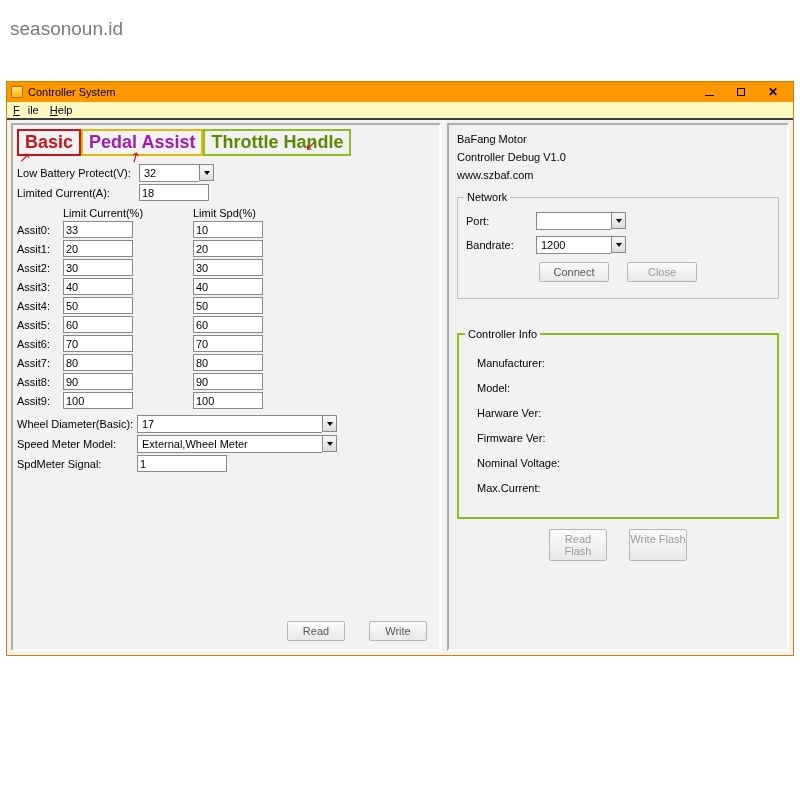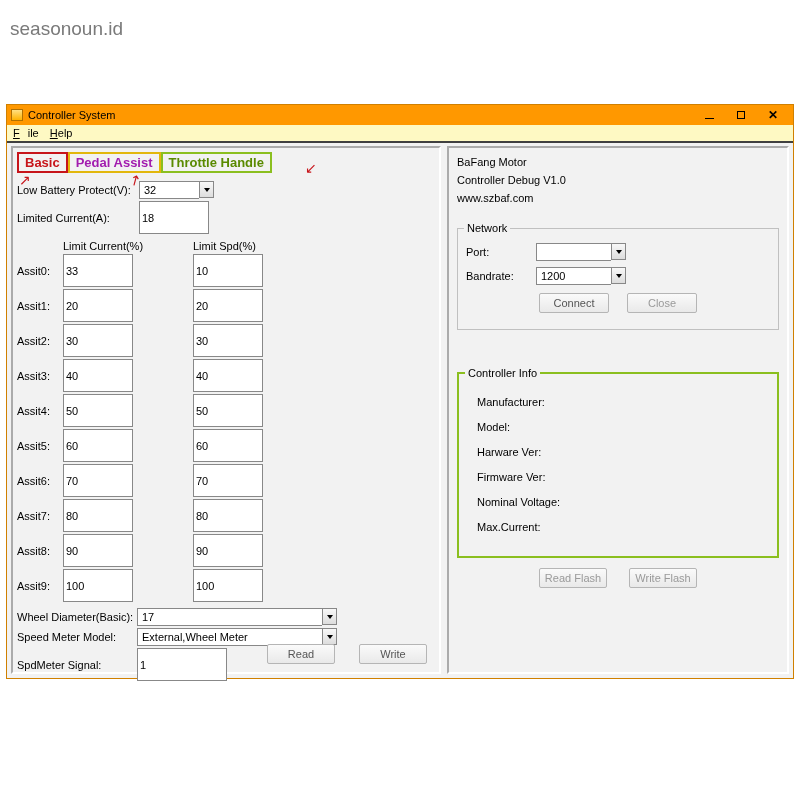--- a/index.html
+++ b/index.html
@@ -1,66 +1,66 @@
 <!DOCTYPE html>
 <html><head>
 <meta charset="utf-8">
 <style>
   * { box-sizing: border-box; font-family: Tahoma, "Segoe UI", sans-serif; font-size: 11px; }
   body { margin: 0; background: #fff; width: 800px; height: 800px; position: relative; }
   .watermark { position: absolute; top: 18px; left: 10px; font-size: 19px; color: #7a7a7a; font-weight: 500; z-index: 100; }
-  .window { position: absolute; top: 104px; left: 6px; width: 788px; border: 1px solid #d08000; background: #f2f2f2; }
+  .window { position: absolute; top: 81px; left: 6px; width: 788px; border: 1px solid #d08000; background: #f2f2f2; }
   .titlebar { background: #ff9800; height: 20px; display: flex; align-items: center; padding: 0 4px; color: #000; }
   .titlebar .title { flex: 1; padding-left: 2px; }
   .titlebar .ticon { width: 12px; height: 12px; margin-right: 3px; display: inline-block; background: linear-gradient(#ffe082,#ffb300); border: 1px solid #b07000; }
   .winbtns { display: flex; }
   .winbtn { width: 32px; height: 18px; display: flex; align-items: center; justify-content: center; cursor: default; }
   .winbtn span { display: inline-block; }
   .min span { width: 9px; height: 1px; background: #000; margin-top: 7px; }
   .max span { width: 8px; height: 8px; border: 1px solid #000; }
   .close span::before { content: "✕"; font-size: 12px; font-weight: 600; }
   .menubar { background: #fef9c3; padding: 2px 6px; border-bottom: 2px solid #404040; }
   .menubar span { margin-right: 8px; }
   .menubar u { text-decoration: underline; }
   .client { display: flex; padding: 3px 4px 4px; gap: 6px; }
   .panel-left { width: 430px; border: 2px inset #fff; background: #f2f2f2; padding: 2px 4px 6px; position: relative; height: 528px; }
   .panel-right { flex: 1; border: 2px inset #fff; background: #f2f2f2; padding: 6px 8px; height: 528px; position: relative; }
   .tabs { display: flex; margin: 2px 0 8px; gap: 0; position: relative; }
-  .tab { border: 2px solid transparent; padding: 1px 6px; font-size: 13px; font-weight: 600; position: relative; background:#f2f2f2; }
+  .tab { border: 2px solid transparent; padding: 1px 6px; font-size: 18px; font-weight: 600; position: relative; background:#f2f2f2; }
   .tab-basic { border-color: #c7141a; color: #c7141a; }
   .tab-pedal { border-color: #e2b70c; color: #a21caf; }
   .tab-throttle { border-color: #8bbf1f; color: #5a8a00; }
   .arrow-red { color: #c7141a; font-size: 14px; position: absolute; }
   .arr-a { left: 6px; top: 24px; }
   .arr-b { left: 116px; top: 24px; transform: rotate(-30deg); }
   .arr-c { left: 288px; top: 8px; }
   .row { display: flex; align-items: center; margin: 2px 0; }
   .row .lbl { width: 122px; }
-  .input { background: #fff; border: 1px solid #888; height: 33px; padding: 0 2px; display: flex; align-items: center; }
+  .input { background: #fff; border: 1px solid #888; height: 17px; padding: 0 2px; display: flex; align-items: center; }
   .input-60 { width: 70px; }
   .input-90 { width: 90px; }
   .combo { display: flex; }
   .combo .cval { background:#fff; border:1px solid #888; border-right:0; height:17px; padding:8px 4px; display:flex; align-items:center; }
   .combo .cbtn { width:15px; height:17px; background:linear-gradient(#f8f8f8,#ddd); border:1px solid #888; display:flex; align-items:center; justify-content:center; }
   .combo .cbtn::after { content:""; border-left:3px solid transparent; border-right:3px solid transparent; border-top:4px solid #000; }
   .cols-header { display:flex; margin:6px 0 2px; }
   .cols-header .sp1 { width:46px; }
   .cols-header .h1 { width:130px; }
   .cols-header .h2 { width:120px; }
   .assist-row { display:flex; align-items:center; margin:1px 0 2px; }
   .assist-row .lbl-short { width:46px; }
   .assist-row .gap1 { width:60px; }
   .bottom-rows { margin-top:6px; }
   .bottom-rows .row .lbl { width:120px; }
   .btnbar { position:absolute; bottom:8px; right:12px; display:flex; gap:24px; }
-  .btn { border:1px solid #b5b5b5; background:linear-gradient(#fafafa,#e9e9e9); padding:3px 0; width:68px; text-align:center; color:#555; border-radius:2px; }
+  .btn { border:1px solid #b5b5b5; background:linear-gradient(#fafafa,#e9e9e9); padding:3px 0; width:58px; text-align:center; color:#555; border-radius:2px; }
   .btn.disabled { color:#9a9a9a; }
   .r-title { margin-top:2px; }
   .r-line { margin:6px 0; }
-  .groupbox { border:1px solid #c0c0c0; padding:8px 8px 10px; margin-top:24px; position:relative; }
+  .groupbox { border:1px solid #c0c0c0; padding:8px 8px 10px; margin-top:16px; position:relative; }
   .groupbox .legend { position:absolute; top:-7px; left:6px; background:#f2f2f2; padding:0 3px; }
   .net-row { display:flex; align-items:center; margin:6px 0; }
   .net-row .nlbl { width:70px; }
   .highlight-box { border:2px solid #8bbf1f; }
   .ci-list { padding:8px 10px 6px; line-height:25px; }
   .btnbar-r { margin-top:10px; display:flex; gap:22px; justify-content:center; }
 </style>
 </head>
 <body>
 

